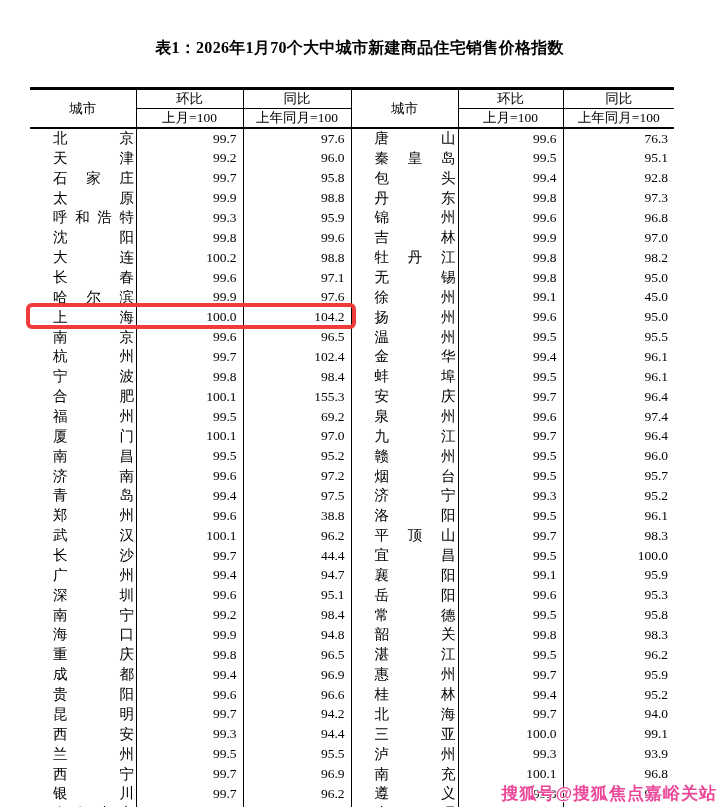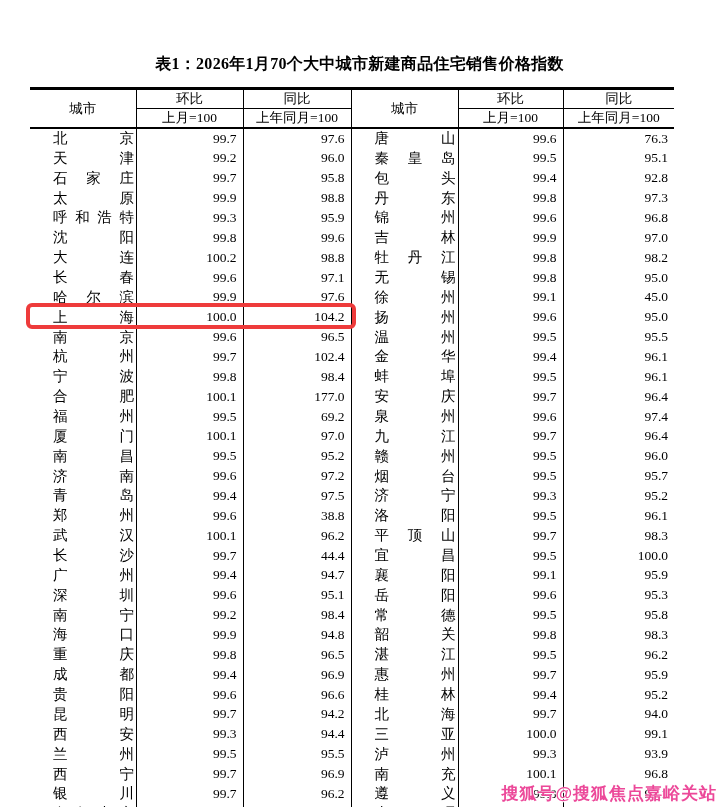--- a/index.html
+++ b/index.html
@@ -1,21 +1,21 @@
 <!DOCTYPE html>
 <html><head>
 <meta charset="utf-8">
 <style>
   html,body{margin:0;padding:0;}
   body{
     width:719px;height:807px;background:#ffffff;position:relative;
     font-family:"Liberation Serif",serif;color:#000;overflow:hidden;
   }
   .title{
-    margin:16px;padding-top:38px;text-align:center;
+    margin:0;padding-top:38px;text-align:center;
     font-size:16px;font-weight:700;letter-spacing:.3px;
   }
   .table-wrap{position:absolute;left:30px;top:87px;width:644px;}
   table{border-collapse:collapse;table-layout:fixed;width:644px;}
   col.c1{width:106px}col.c2{width:107px}col.c3{width:108px}
   col.c4{width:107px}col.c5{width:105px}col.c6{width:111px}
   th{font-weight:400;font-size:13.5px;padding:0;height:18px;text-align:center;line-height:18px;}
   thead tr:first-child th{border-top:3px solid #000;}
   .bl{border-left:1px solid #000;}
   .u{border-bottom:1px solid #000;}
@@ -254,21 +254,21 @@
             </span></td>
           <td class="c5 bl num">99.5</td>
           <td class="c6 bl num">96.1</td>
         </tr>
         <tr>
           <td class="c1 city"><span class="cname">
               <span>合</span>
               <span>肥</span>
             </span></td>
           <td class="c2 bl num">100.1</td>
-          <td class="c3 bl num">177.0</td>
+          <td class="c3 bl num">155.3</td>
           <td class="c4 bl city"><span class="cname">
               <span>安</span>
               <span>庆</span>
             </span></td>
           <td class="c5 bl num">99.7</td>
           <td class="c6 bl num">96.4</td>
         </tr>
         <tr>
           <td class="c1 city"><span class="cname">
               <span>福</span>

